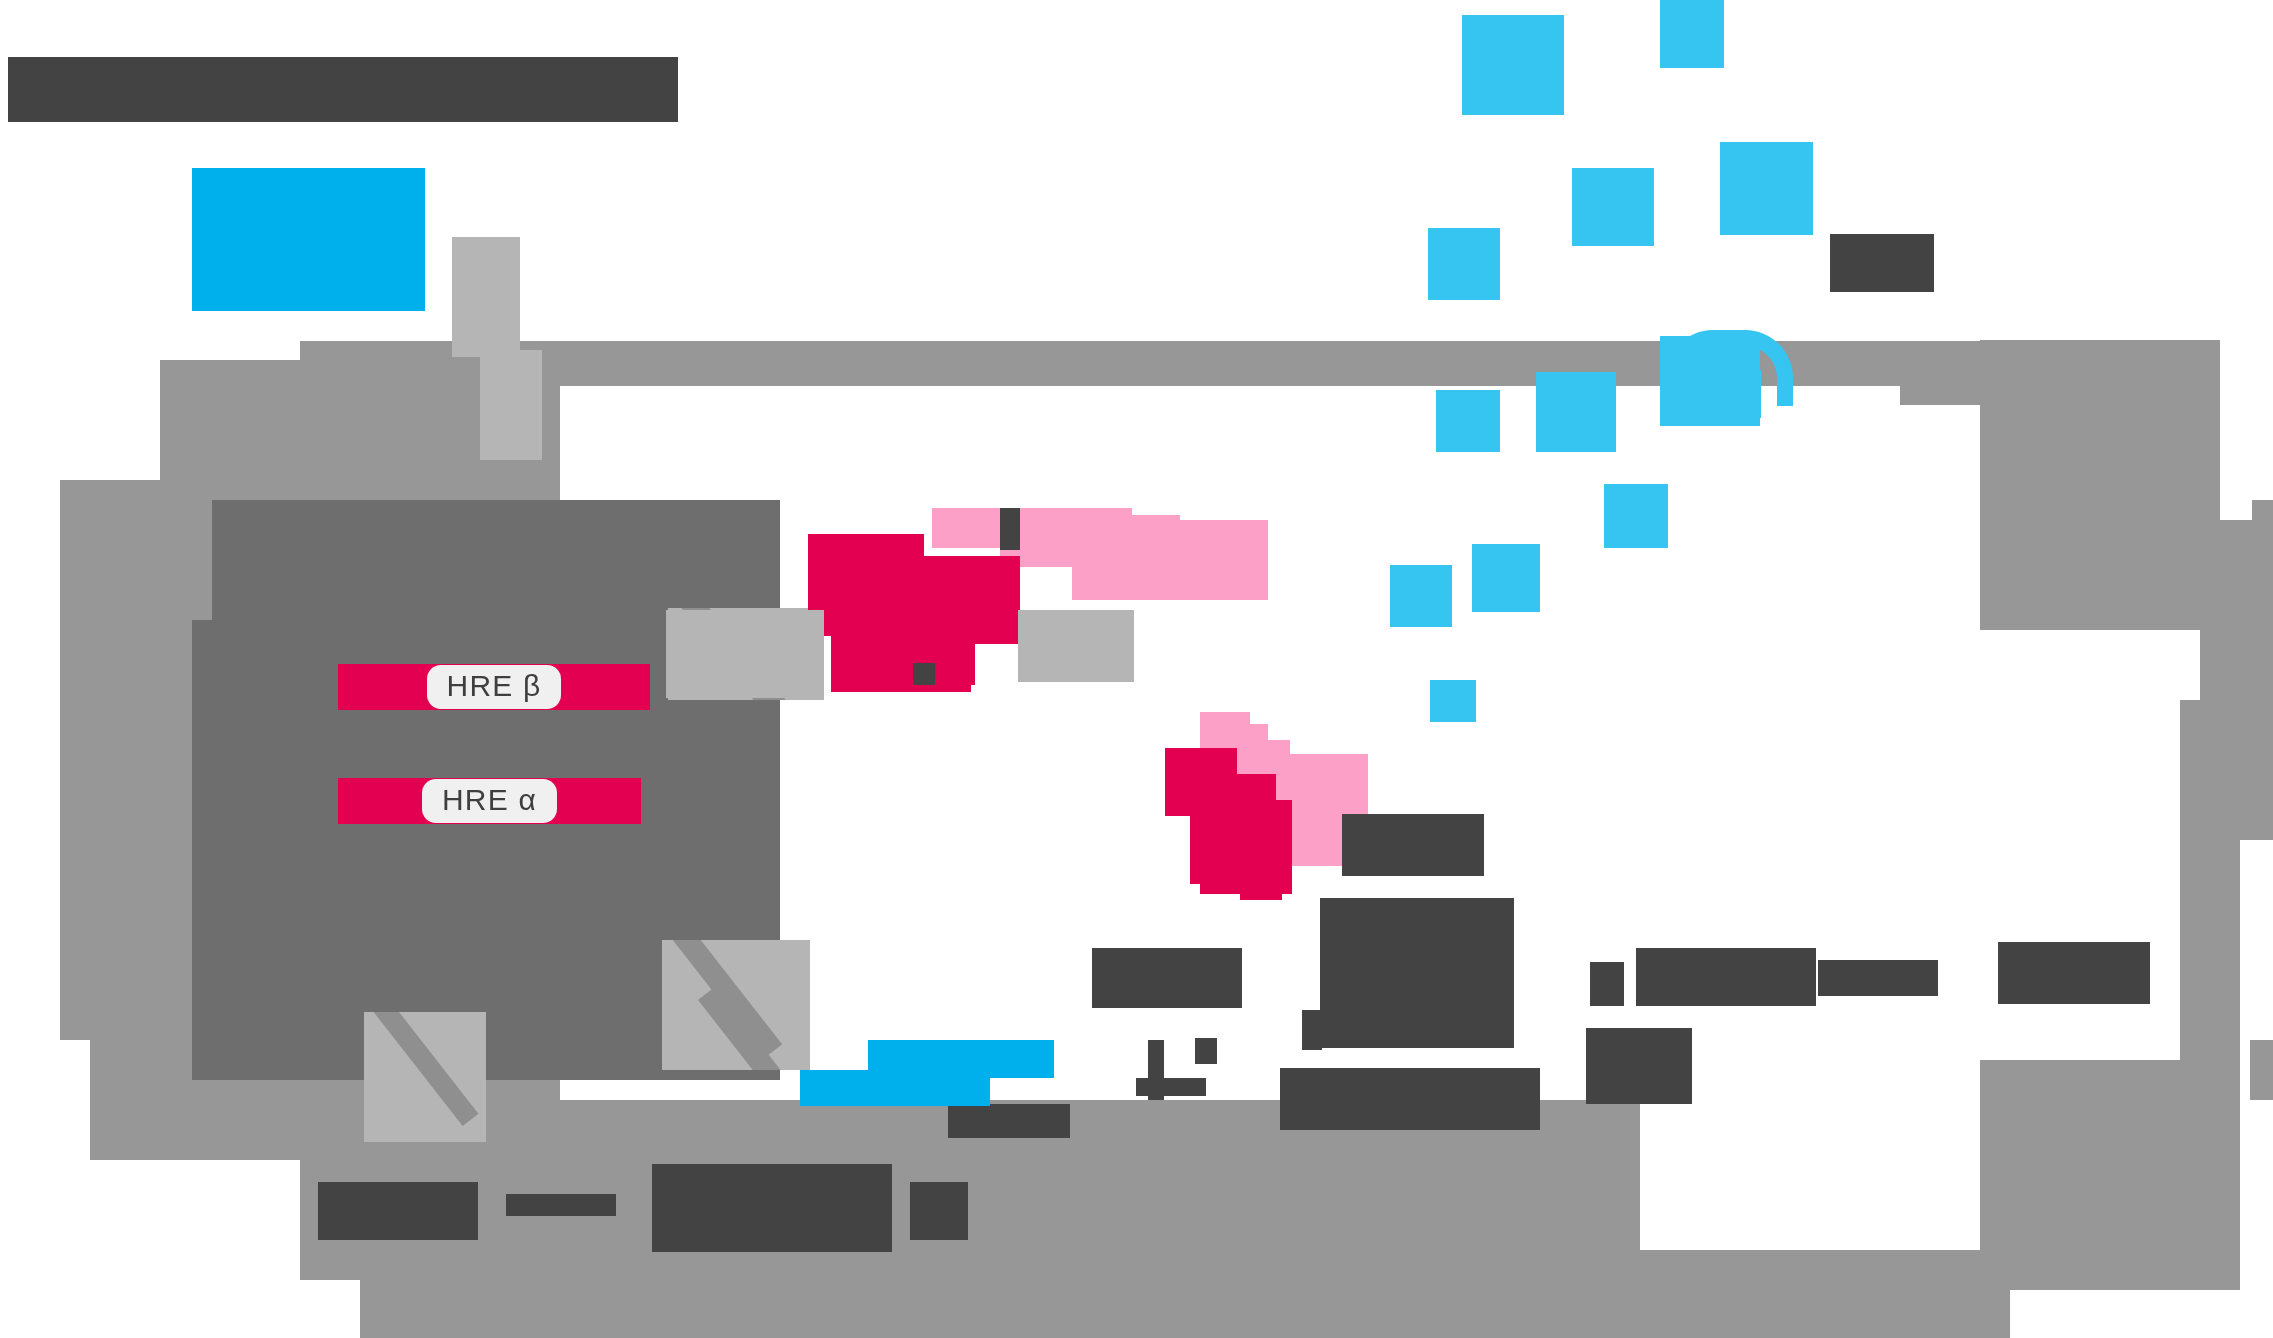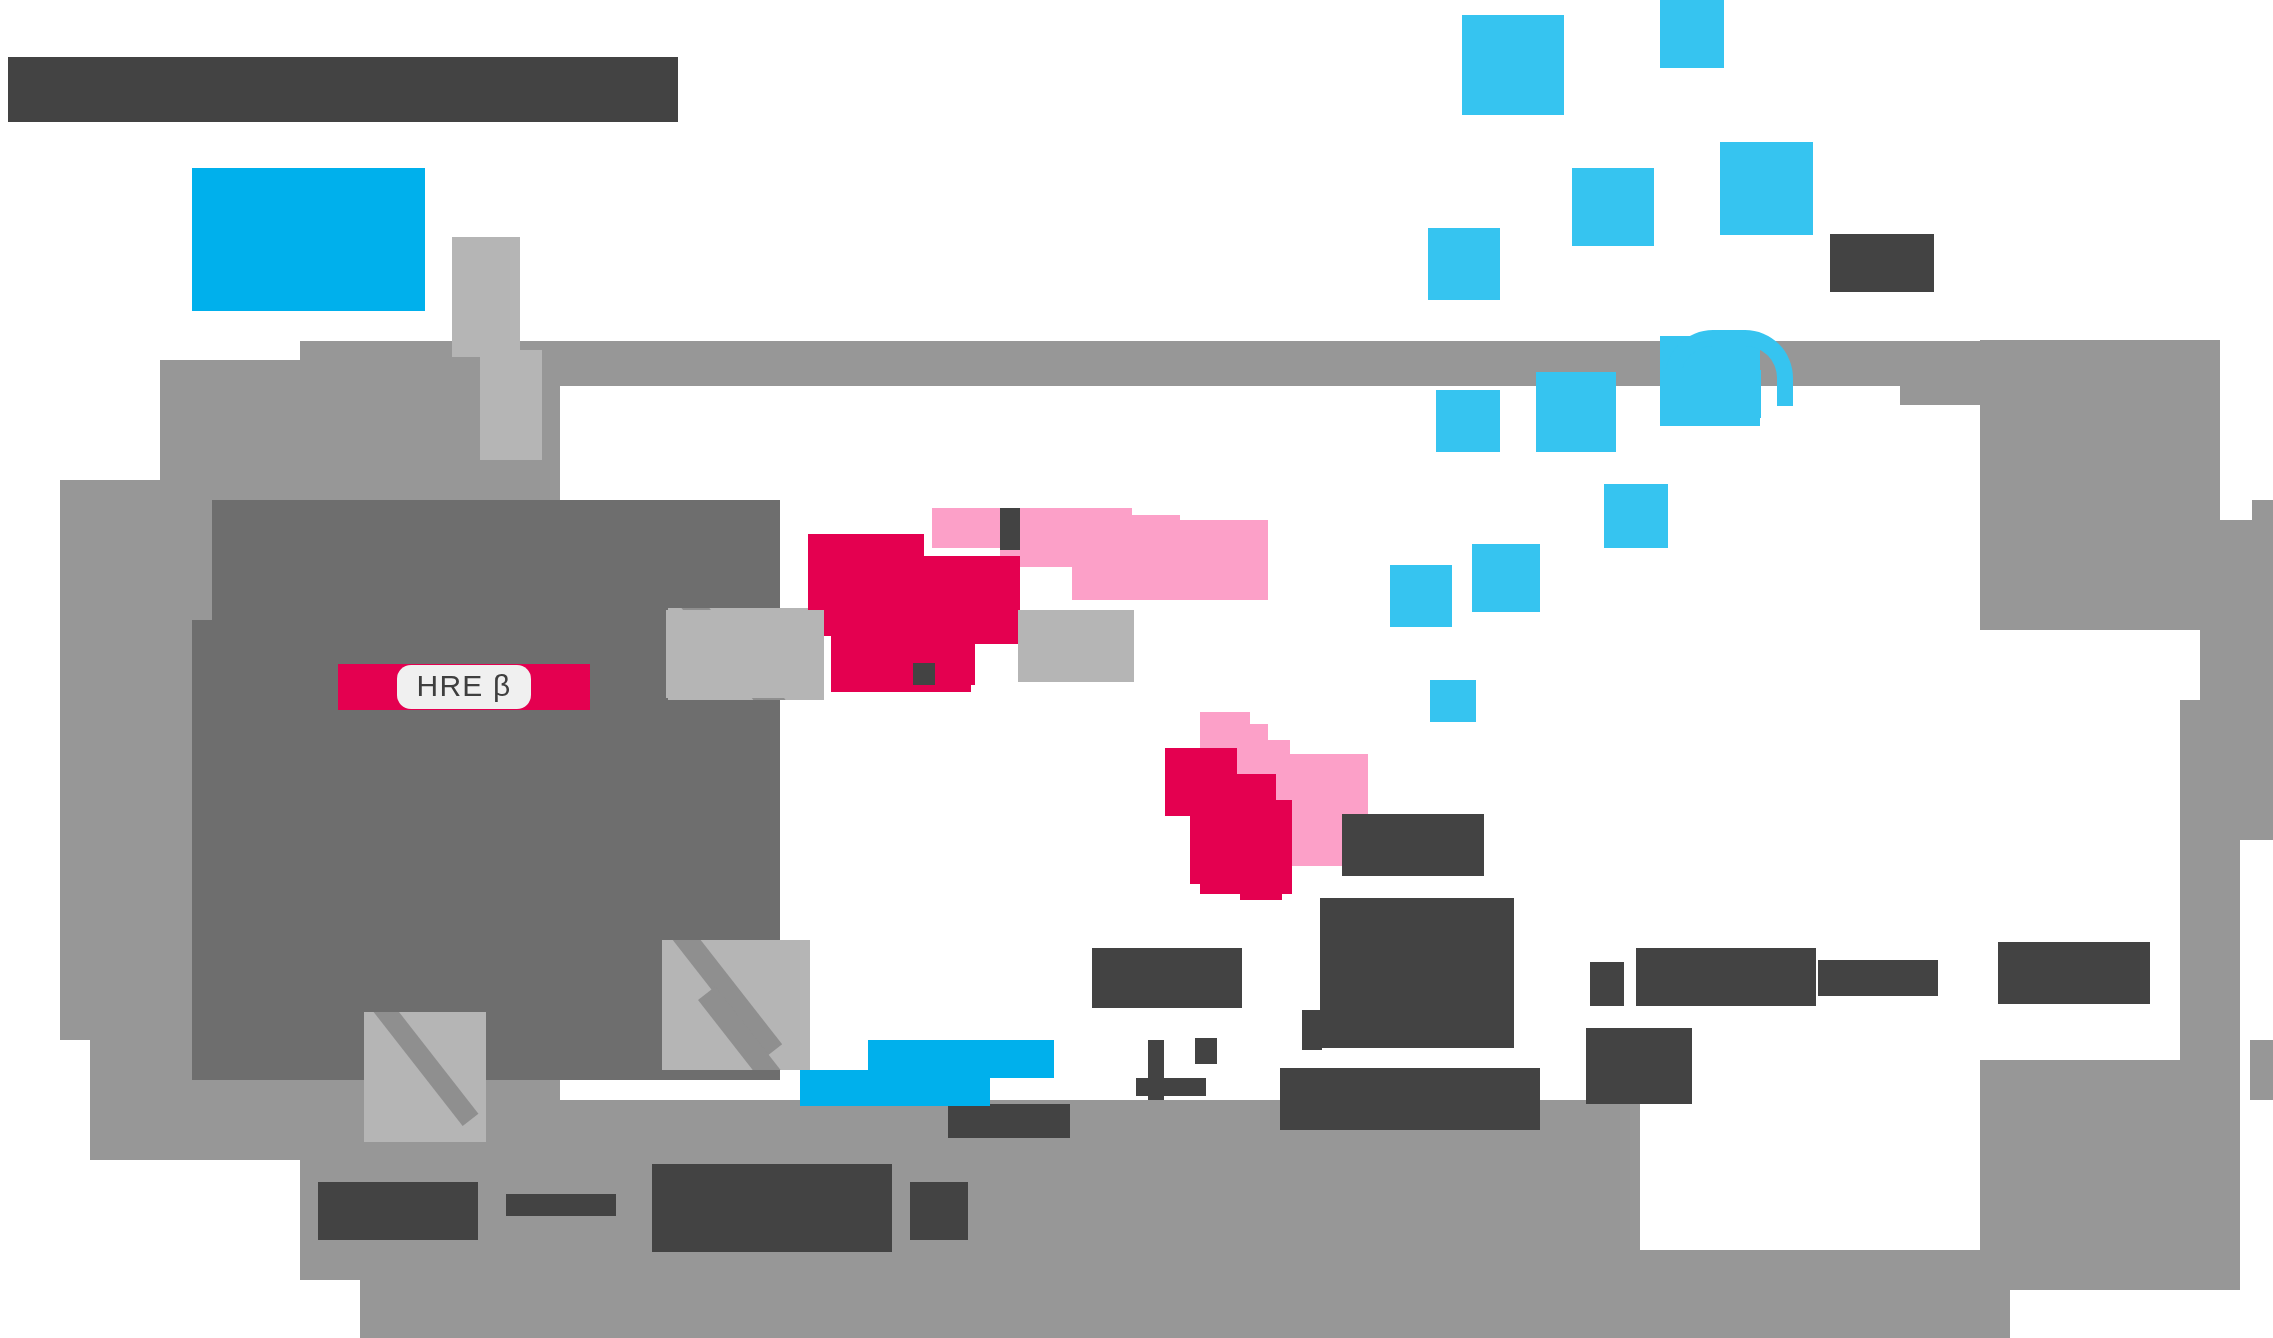--- a/index.html
+++ b/index.html
@@ -94,24 +94,27 @@
   <div class="blk redact-mid" style="left:1900px; top:345px; width:120px; height:60px;"></div>
 
   <div class="blk panel-dark" style="left:212px; top:500px; width:568px; height:580px;"></div>
   <div class="blk panel-dark" style="left:192px; top:620px; width:60px; height:460px;"></div>
 
   <div class="blk redact-light" style="left:452px; top:237px; width:68px; height:120px;"></div>
   <div class="blk redact-light" style="left:480px; top:350px; width:62px; height:110px;"></div>
 
   <div class="blk cyan-strong" style="left:192px; top:168px; width:233px; height:143px;"></div>
 
-  <div class="cassette" style="left:338px; top:664px; width:252px; height:46px;">
+  <div class="cassette" style="left:338px; top:664px; width:312px; height:46px;">
     <span class="cassette-pill">HRE β</span>
   </div>
 
+  <div class="cassette" style="left:338px; top:778px; width:303px; height:46px;">
+    <span class="cassette-pill">HRE α</span>
+  </div>
 
 
   <div class="slash-box" style="left:668px; top:608px; width:156px; height:92px;">
     <div class="s1" style="left:-10px; top:-30px; width:22px; height:170px; transform:rotate(-38deg); transform-origin:top left;"></div>
     <div class="s2" style="left:46px; top:36px; width:22px; height:150px; transform:rotate(-38deg); transform-origin:top left;"></div>
   </div>
 
   <div class="slash-box" style="left:662px; top:940px; width:148px; height:130px;">
     <div class="s1" style="left:-8px; top:-24px; width:22px; height:180px; transform:rotate(-38deg); transform-origin:top left;"></div>
     <div class="s2" style="left:36px; top:60px; width:22px; height:150px; transform:rotate(-38deg); transform-origin:top left;"></div>

